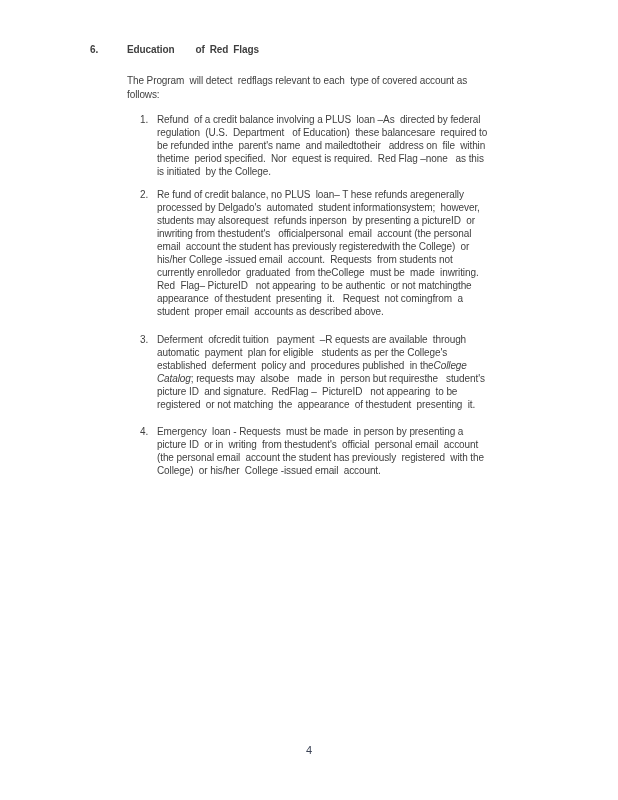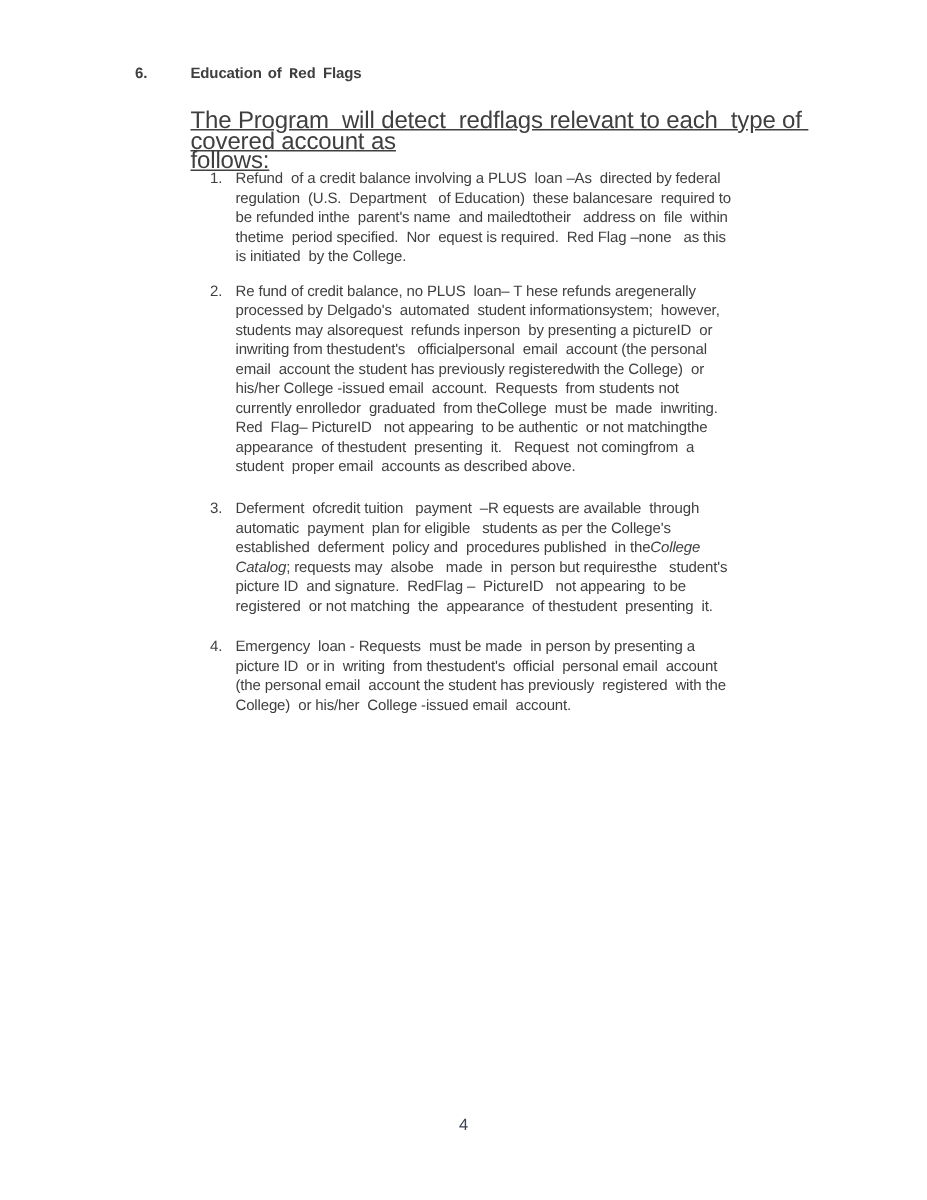--- a/index.html
+++ b/index.html
@@ -29,33 +29,32 @@
     position: absolute;
     left: 0;
     top: 0;
   }
   .heading-title {
     position: absolute;
     left: 37px;
     top: 0;
     white-space: nowrap;
   }
-  .heading-title .w2 { margin-left: 4px; }
-  .heading-title .w3 { margin-left: 5px; font-family: Liberation Mono, monospace; }
+  .heading-title .w2 { margin-left: 21px; }
+  .heading-title .w3 { margin-left: 5px; }
   .heading-title .w4 { margin-left: 5px; text-align: center; }
   .intro {
     position: absolute;
     top: 74px;
     left: 127px;
     width: 420px;
-    font-size: 16px;
+    font-size: 10px;
     line-height: 13.5px;
     letter-spacing: -0.1px;
     white-space: pre-wrap;
-    text-decoration: underline;
   }
   .list {
     position: absolute;
     top: 113px;
     left: 140px;
     width: 440px;
     font-size: 10px;
     line-height: 13px;
     letter-spacing: -0.1px;
   }

